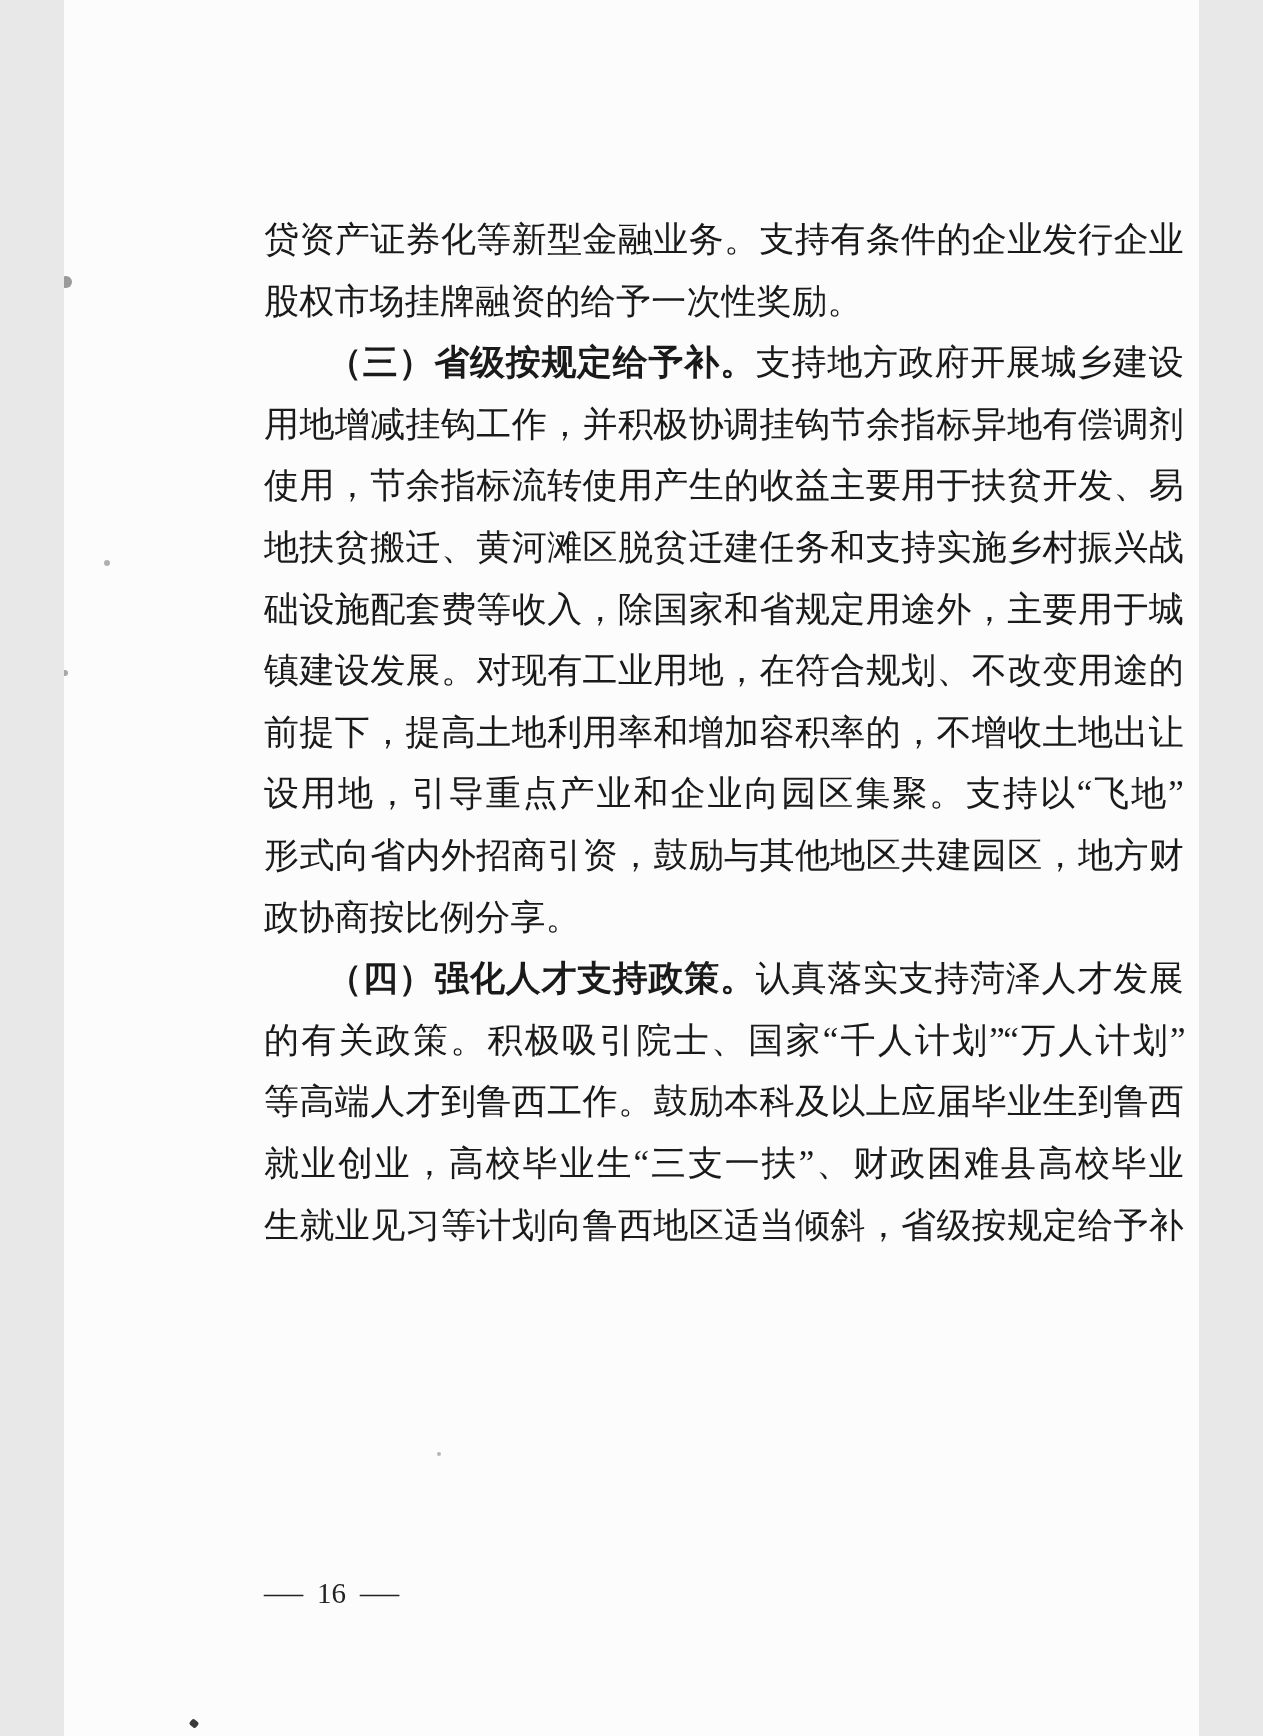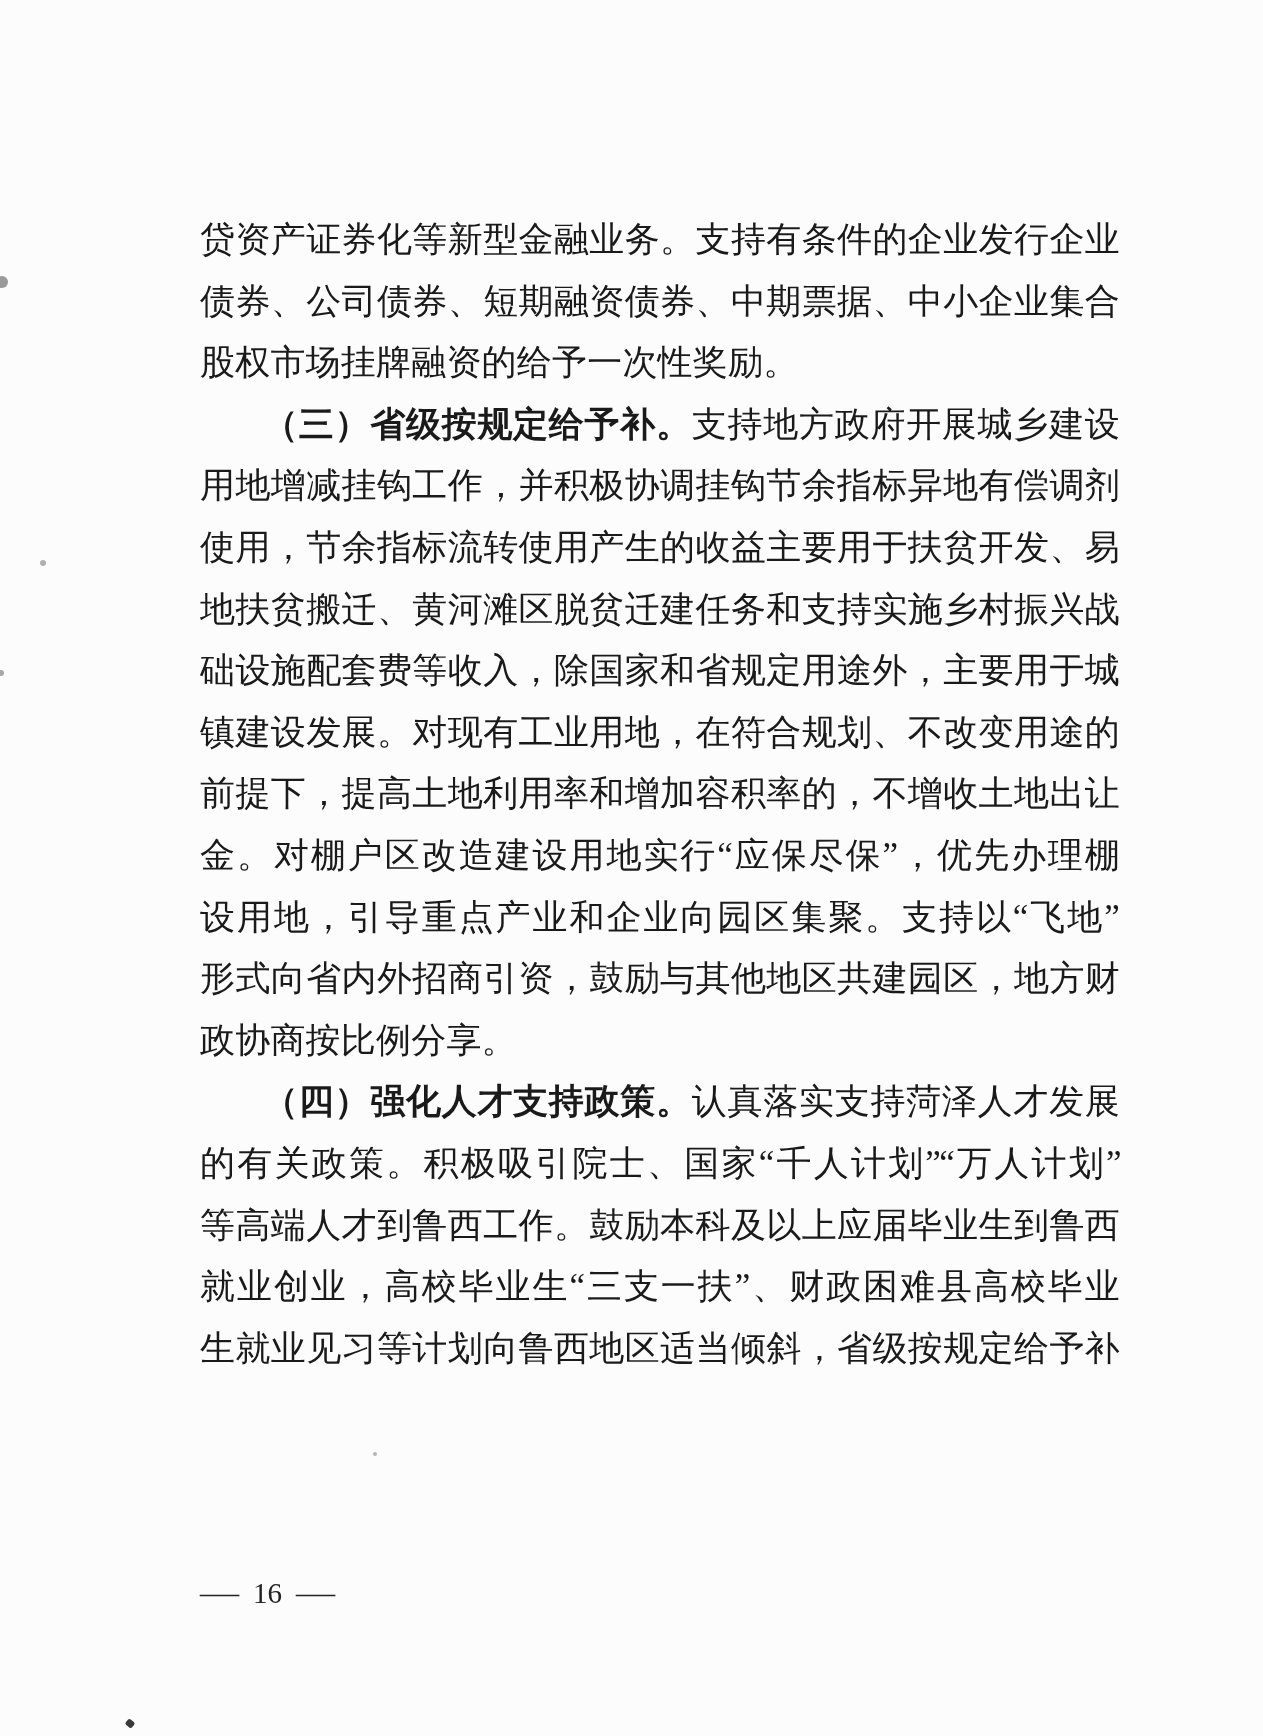--- a/index.html
+++ b/index.html
@@ -2,21 +2,21 @@
 <html><head>
 <meta charset="utf-8">
 <style>
   html, body {
     margin: 0;
     padding: 0;
     background: #e8e8e8;
   }
   .page {
     position: relative;
-    width: 1263px;
+    width: 1135px;
     height: 1736px;
     margin: 0 auto;
     background: #fcfcfc;
     overflow: hidden;
     font-family: "Liberation Serif", "DejaVu Serif", serif;
     color: #1a1a1a;
   }
   .text-block {
     position: absolute;
     left: 200px;
@@ -71,30 +71,28 @@
   .speck.s4 { left: 373px; top: 1452px; width: 4px; height: 4px; background:#b5b5b5; }
   .speck.s5 { left: 126px; top: 1720px; width: 8px; height: 7px; background:#3a3a3a; border-radius: 2px; transform: rotate(40deg); }
 </style>
 </head>
 <body>
 
 <div class="page">
 
   <div class="text-block">
     <div class="line fill">贷资产证券化等新型金融业务。支持有条件的企业发行企业</div>
-    <div class="line fill">债券、公司债券、短期融资债券、中期票据、中小企业集合</div>
     <div class="line">股权市场挂牌融资的给予一次性奖励。</div>
     <div class="line fill indent"><span class="bold">（三）省级按规定给予补。</span><span>支持地方政府开展城乡建设</span></div>
     <div class="line fill">用地增减挂钩工作，并积极协调挂钩节余指标异地有偿调剂</div>
     <div class="line fill">使用，节余指标流转使用产生的收益主要用于扶贫开发、易</div>
     <div class="line fill">地扶贫搬迁、黄河滩区脱贫迁建任务和支持实施乡村振兴战</div>
     <div class="line fill">础设施配套费等收入，除国家和省规定用途外，主要用于城</div>
     <div class="line fill">镇建设发展。对现有工业用地，在符合规划、不改变用途的</div>
     <div class="line fill">前提下，提高土地利用率和增加容积率的，不增收土地出让</div>
-    <div class="line fill">金。对棚户区改造建设用地实行“应保尽保”，优先办理棚</div>
     <div class="line fill">设用地，引导重点产业和企业向园区集聚。支持以“飞地”</div>
     <div class="line fill">形式向省内外招商引资，鼓励与其他地区共建园区，地方财</div>
     <div class="line">政协商按比例分享。</div>
     <div class="line fill indent"><span class="bold">（四）强化人才支持政策。</span><span>认真落实支持菏泽人才发展</span></div>
     <div class="line fill tight">的有关政策。积极吸引院士、国家“千人计划”“万人计划”</div>
     <div class="line fill">等高端人才到鲁西工作。鼓励本科及以上应届毕业生到鲁西</div>
     <div class="line fill">就业创业，高校毕业生“三支一扶”、财政困难县高校毕业</div>
     <div class="line fill">生就业见习等计划向鲁西地区适当倾斜，省级按规定给予补</div>
   </div>
 

